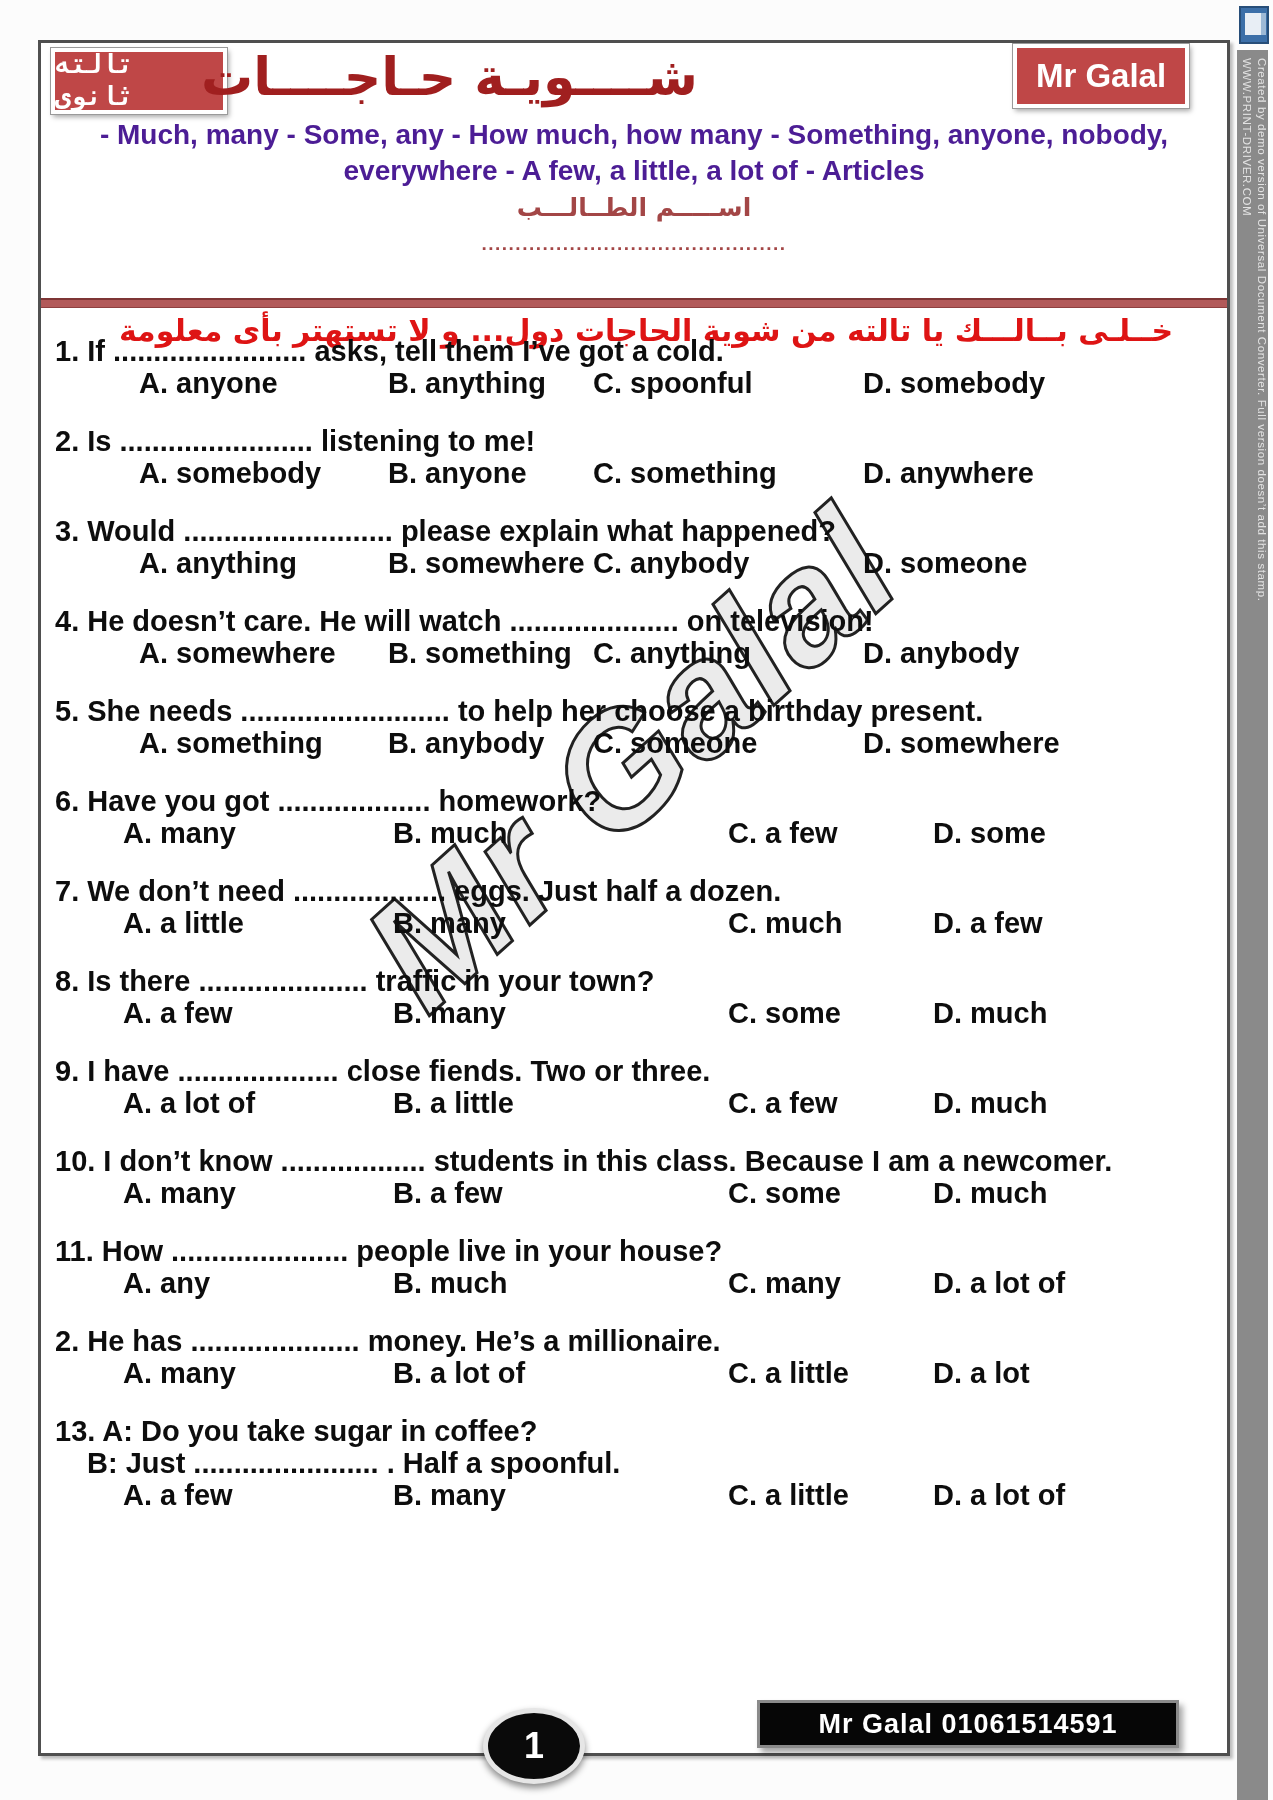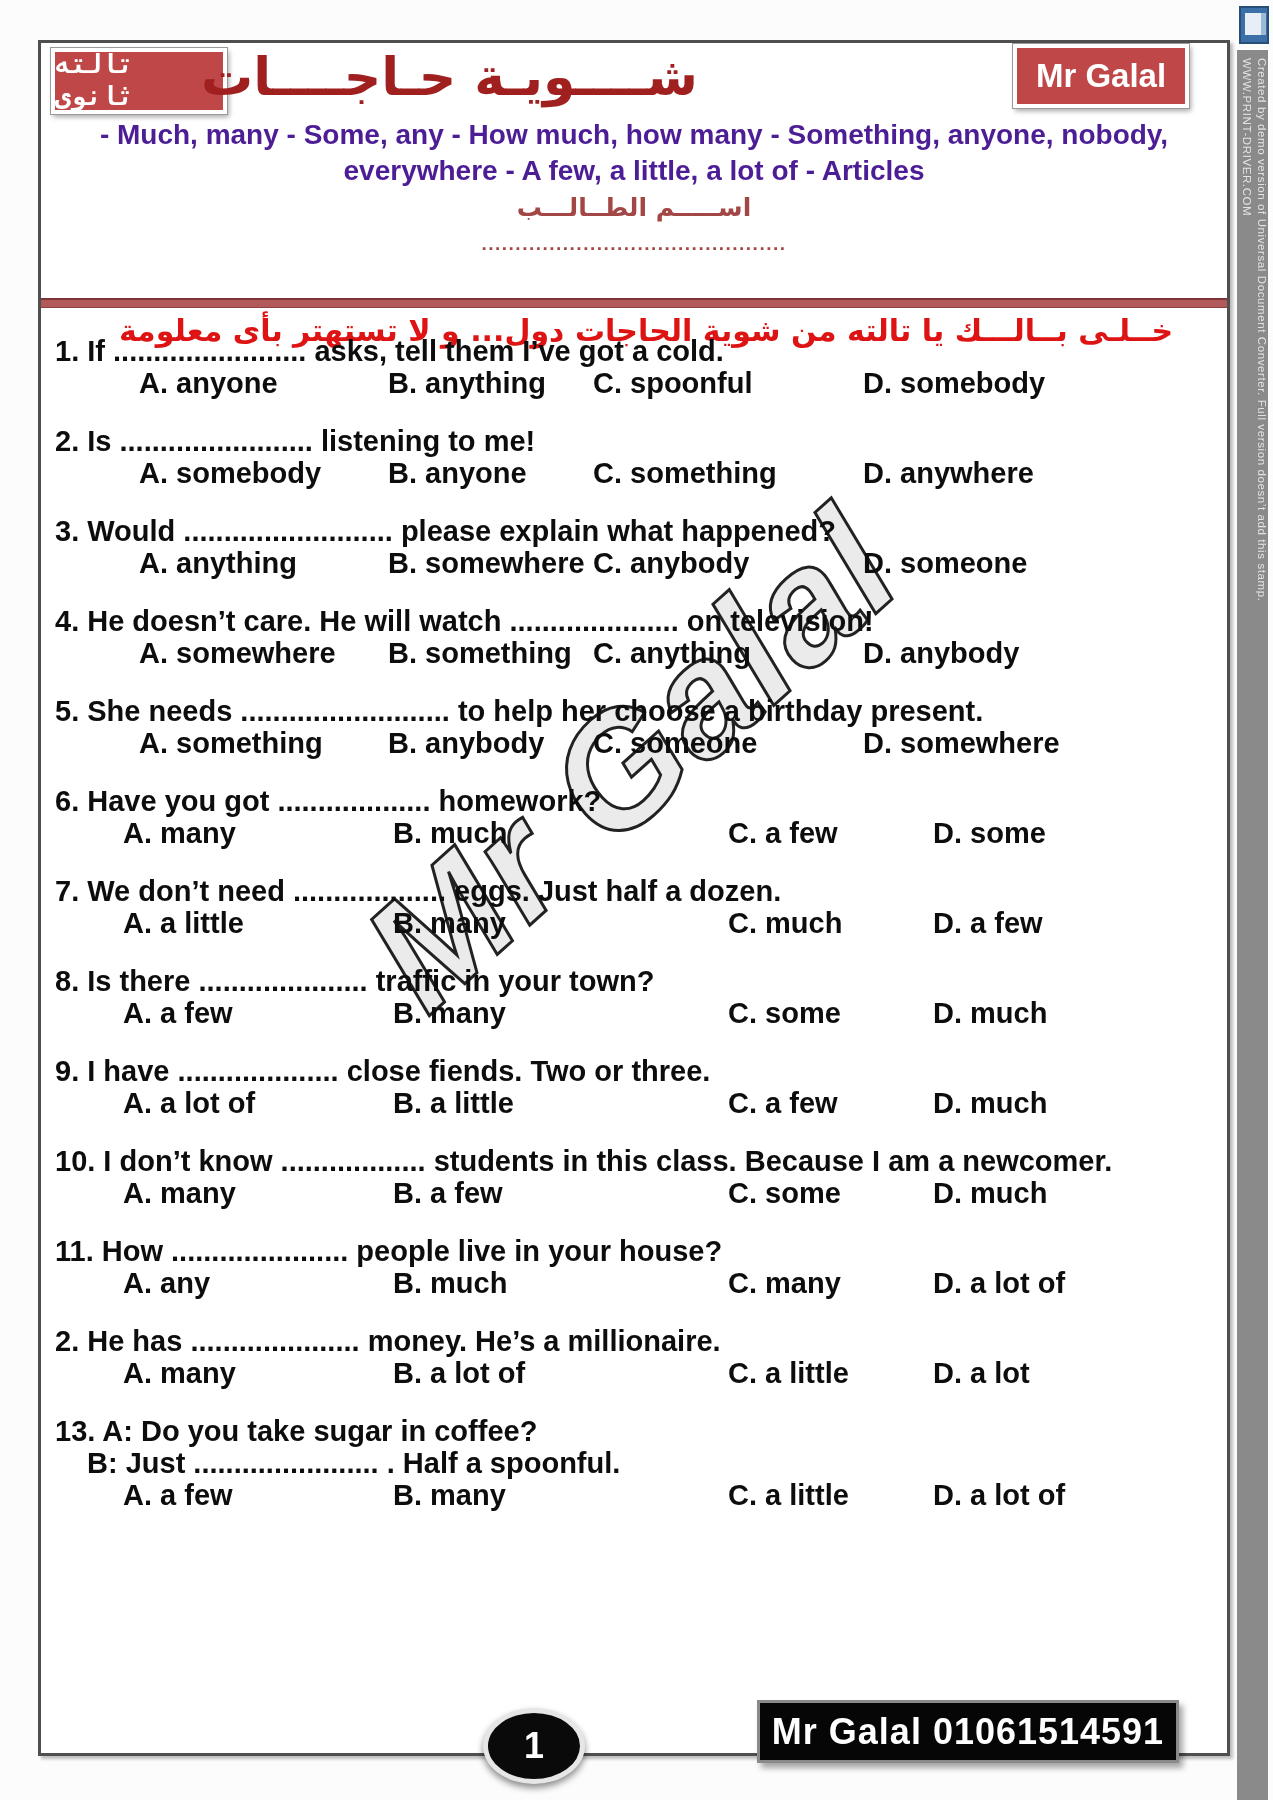--- a/index.html
+++ b/index.html
@@ -89,24 +89,24 @@
   }
   
   .page-oval {
     position:absolute; left:483px; top:1708px; width:92px; height:66px;
     background:#0a0a0a; border-radius:50%; border:5px solid #e6e6e6;
     box-shadow:0 4px 7px rgba(0,0,0,0.45);
     color:#ffffff; font-size:36px; font-weight:bold;
     display:flex; align-items:center; justify-content:center; z-index:3;
   }
   .footer-contact {
-    position:absolute; left:757px; top:1700px; width:422px; height:63px;
+    position:absolute; left:757px; top:1700px; width:422px; height:48px;
     background:#060606; border:3px solid #8a8a8a; box-sizing:border-box;
     box-shadow:4px 5px 6px rgba(0,0,0,0.35);
-    color:#ffffff; font-size:36px; font-weight:bold; letter-spacing:1px;
+    color:#ffffff; font-size:27px; font-weight:bold; letter-spacing:1px;
     display:flex; align-items:center; justify-content:center; z-index:3;
   }
   
   .stamp-strip {
     position:absolute; right:5px; top:50px; width:31px; height:1750px;
     background:#8a8a8a; z-index:4;
   }
   .stamp-logo {
     position:absolute; right:4px; top:6px; width:30px; height:38px;
     background:#3c6fa8; border:2px solid #274e79; box-sizing:border-box; z-index:5;

